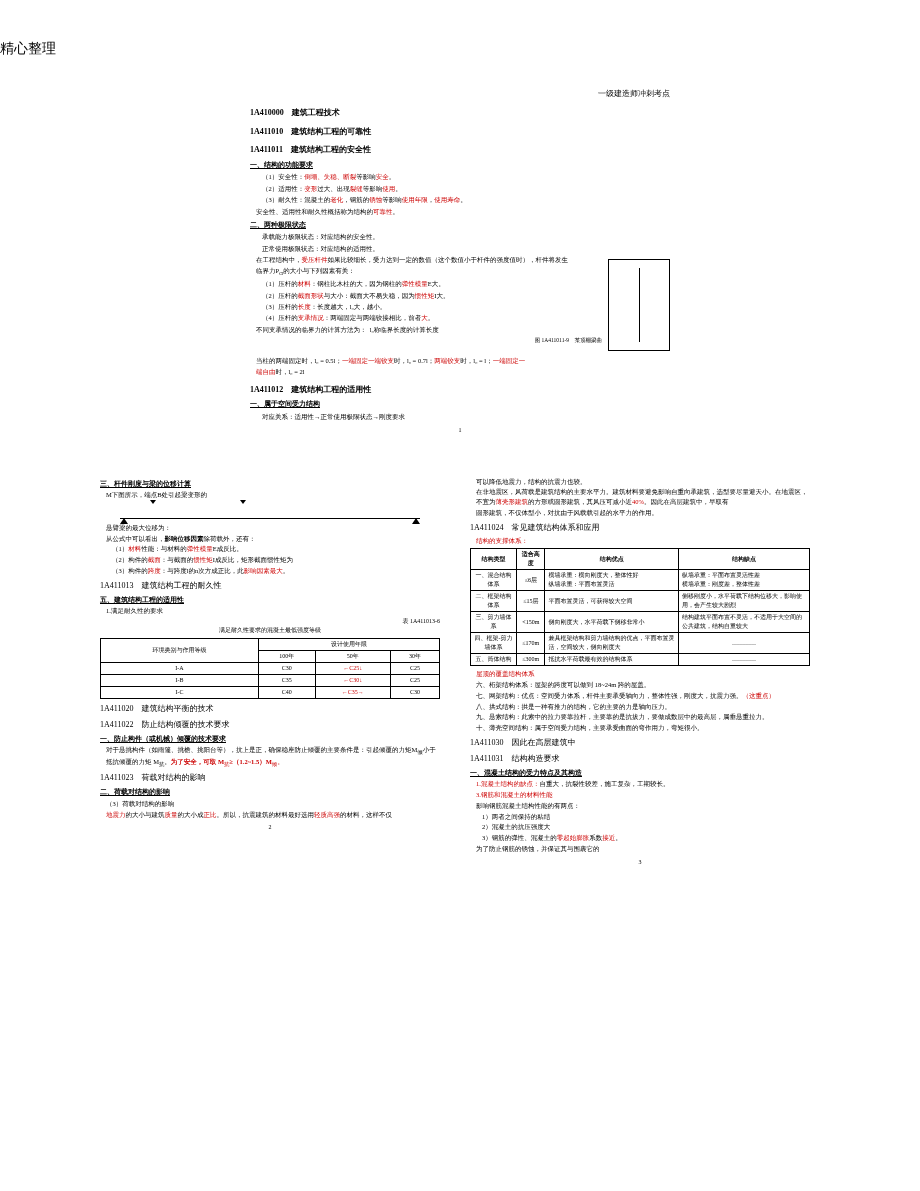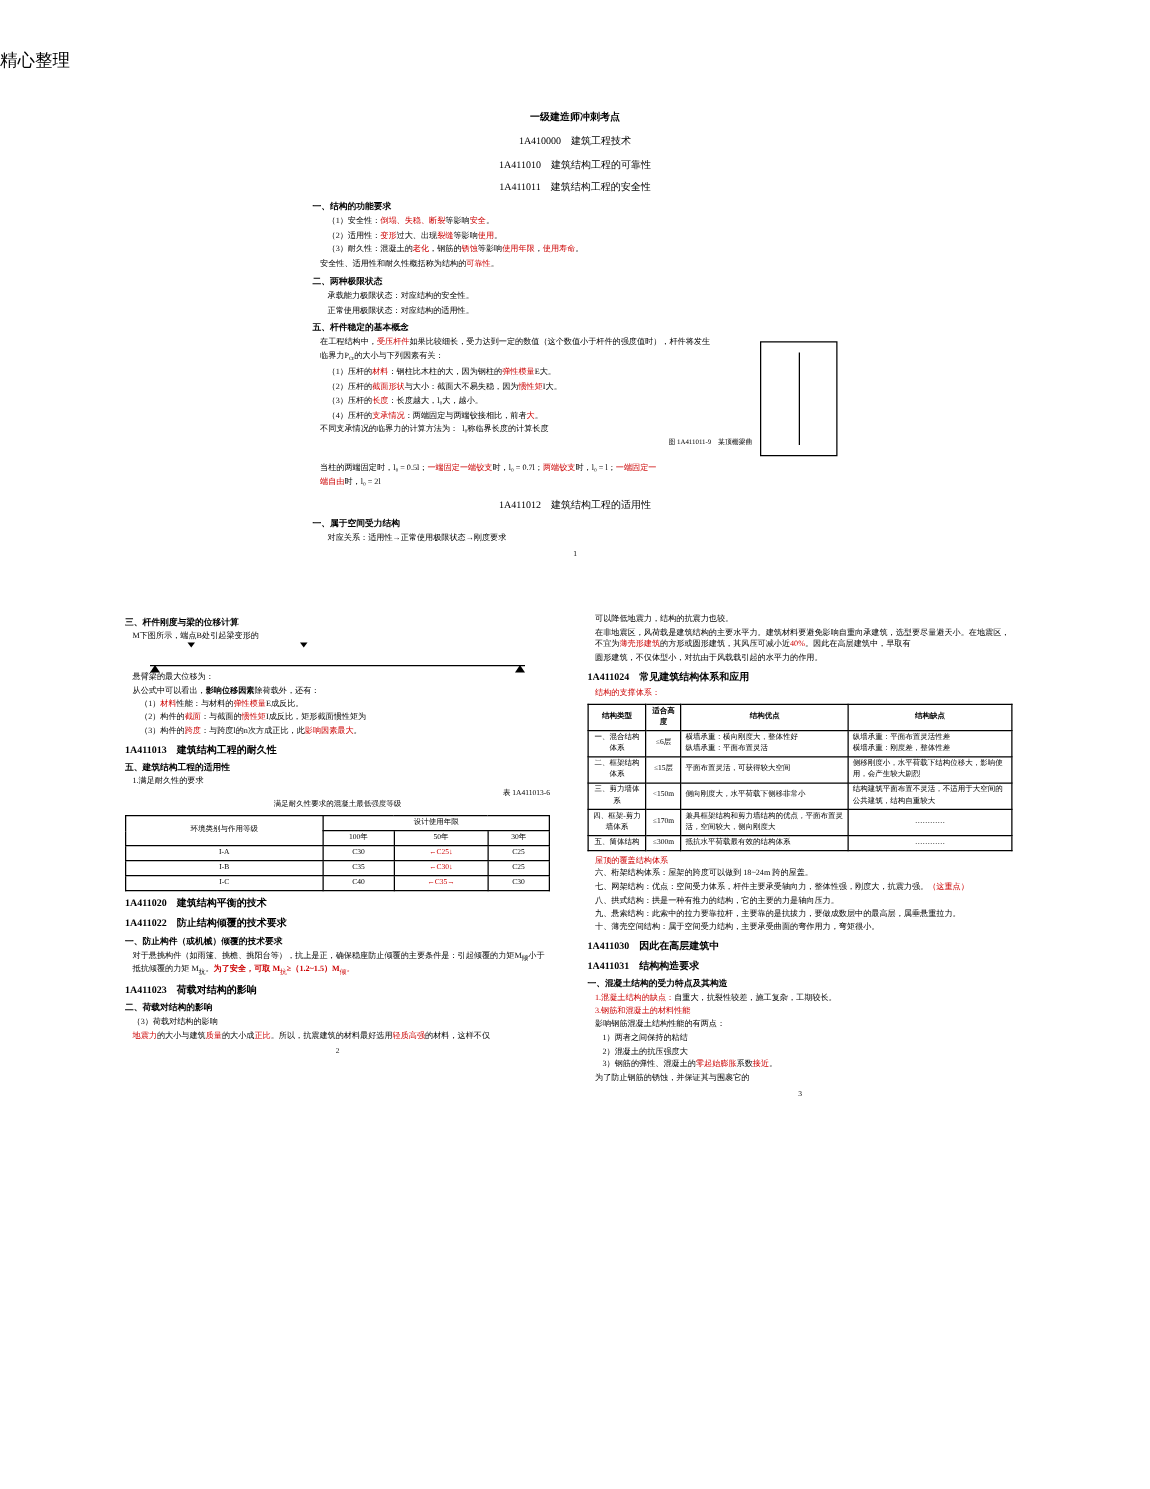--- a/index.html
+++ b/index.html
@@ -19,28 +19,28 @@
   .page-wrap {
     padding: 0 100px 40px 100px;
   }
   .top-section {
     width: 420px;
     margin: 0 auto 40px auto;
     font-size: 7px;
     line-height: 1.6;
   }
   .title-center {
-    text-align: center;
-    font-weight: bold;
+    text-align: right;
+    font-weight: normal;
     font-size: 8px;
     margin-bottom: 2px;
   }
-  .h1 { font-weight: normal; font-size: 8px; margin-top: 6px; margin-bottom: 2px; text-align: center; }
-  .h2 { font-weight: bold; font-size: 8px; margin-top: 4px; margin-bottom: 2px; }
-  .h3 { font-weight: bold; font-size: 7px; margin-top: 3px; margin-bottom: 1px; }
+  .h1 { font-weight: bold; font-size: 8px; margin-top: 6px; margin-bottom: 2px; }
+  .h2 { font-weight: normal; font-size: 8px; margin-top: 4px; margin-bottom: 2px; }
+  .h3 { font-weight: bold; font-size: 7px; margin-top: 3px; margin-bottom: 1px; text-decoration: underline; }
   .red { color: #c00; }
   .line { margin: 1px 0 1px 12px; font-size: 6.5px; }
   .line2 { margin: 1px 0 1px 6px; font-size: 6.5px; }
   .columns {
     display: flex;
     gap: 30px;
   }
   .col {
     width: 340px;
     font-size: 6.5px;
@@ -128,21 +128,20 @@
       <span>（3）耐久性：混凝土的</span><span class="red">老化</span><span>，钢筋的</span><span class="red">锈蚀</span><span>等影响</span><span class="red">使用年限</span><span>，</span><span class="red">使用寿命</span><span>。</span>
     </div>
     <div class="line2">
       <span>安全性、适用性和耐久性概括称为结构的</span><span class="red">可靠性</span><span>。</span>
     </div>
 
     <div class="h3">二、两种极限状态</div>
     <div class="line">承载能力极限状态：对应结构的安全性。</div>
     <div class="line">正常使用极限状态：对应结构的适用性。</div>
 
-    <div class="h3">五、杆件稳定的基本概念</div>
 
     <div class="clearfix">
       <div class="figure-box"></div>
       <div class="line2">
         <span>在工程结构中，</span><span class="red">受压杆件</span><span>如果比较细长，受力达到一定的数值（这个数值小于杆件的强度值时），杆件将发生</span>
       </div>
       <div class="line2">
         <span>临界力P</span><sub>cr</sub><span>的大小与下列因素有关：</span>
       </div>
       <div class="line">

